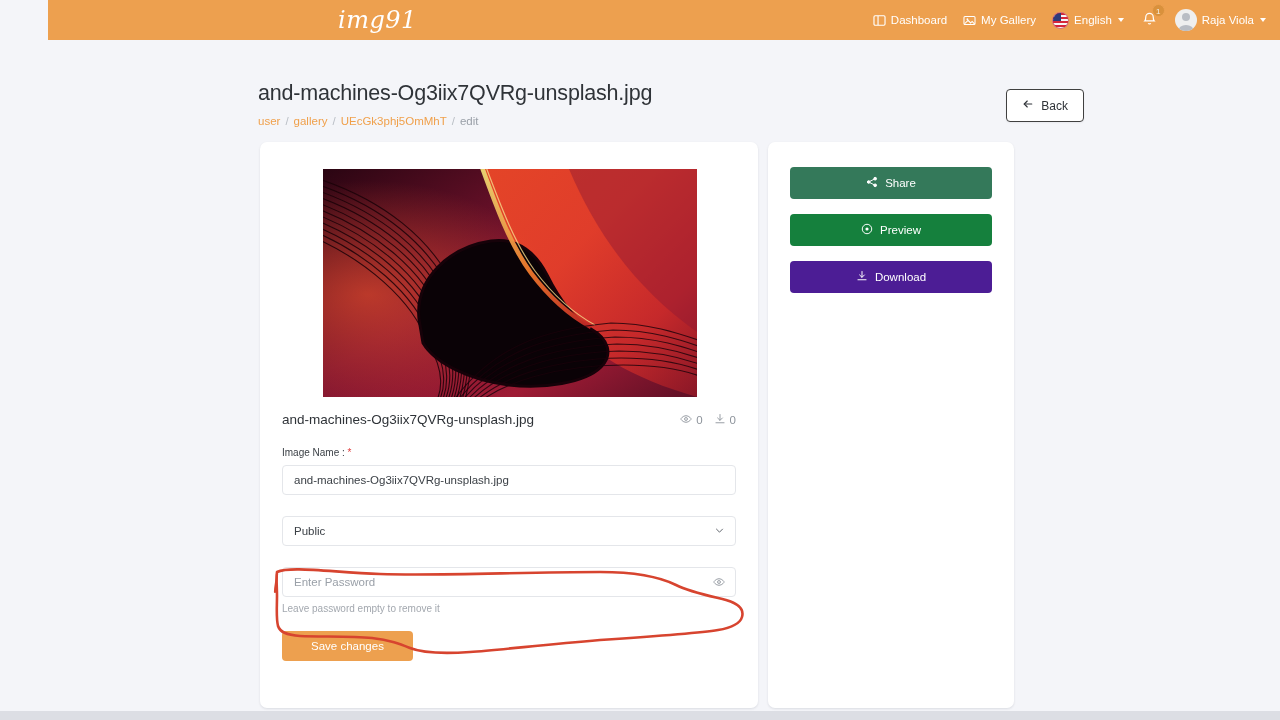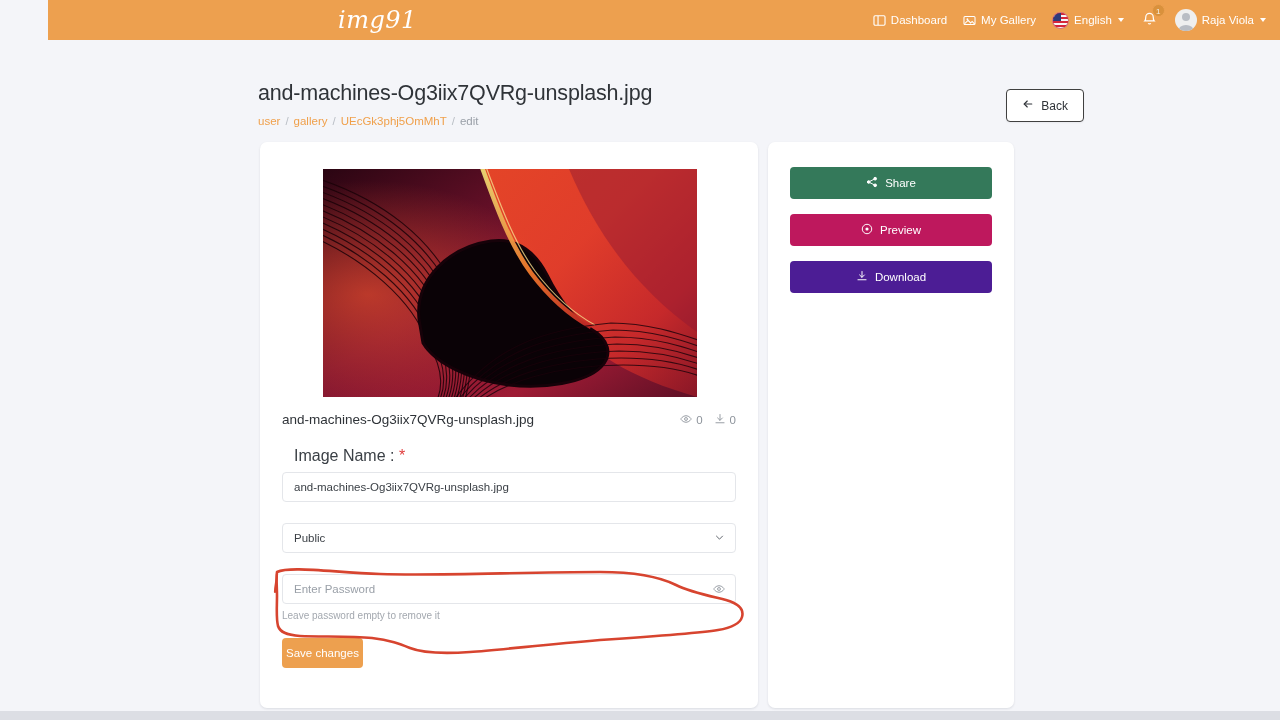--- a/index.html
+++ b/index.html
@@ -204,25 +204,24 @@
     align-items: center;
     gap: 11px;
     color: #8d939b;
     font-size: 11.5px;
   }
   .stat { display: flex; align-items: center; gap: 4px; }
 
   
   .form { position: absolute; left: 22px; right: 22px; top: 305px; }
   .f-label {
-    font-size: 16px;
+    font-size: 10px;
     color: #3b4046;
     margin-bottom: 7px;
     display: block;
-    margin-left: 12px;
   }
   .req { color: #e03c3c; }
   .f-input,
   .f-select {
     width: 100%;
     height: 30px;
     border: 1px solid #e4e6ea;
     border-radius: 4px;
     background: #ffffff;
     font-size: 11.5px;
@@ -255,21 +254,21 @@
     font-size: 10px;
     color: #a3a8af;
   }
   .save-btn {
     margin-top: 17px;
     background: #eda04f;
     border: none;
     border-radius: 4px;
     color: #ffffff;
     font-size: 11.5px;
-    padding: 9px 4px;
+    padding: 9px 29px;
     cursor: pointer;
     font-family: "Liberation Sans", sans-serif;
   }
 
   
   .actions {
     position: absolute;
     left: 22px; right: 22px; top: 25px;
     display: flex;
     flex-direction: column;
@@ -533,21 +532,21 @@
           <circle cx="12.2" cy="3.6" r="1.8" fill="#ffffff"></circle>
           <circle cx="12.2" cy="12.4" r="1.8" fill="#ffffff"></circle>
           <circle cx="3.6" cy="8" r="1.8" fill="#ffffff"></circle>
           <line x1="5.2" y1="7.1" x2="10.7" y2="4.4"></line>
           <line x1="5.2" y1="8.9" x2="10.7" y2="11.6"></line>
         </svg>
       </span>
       <span>Share</span>
     </button>
 
-    <button class="act-btn" style="background:#be185d">
+    <button class="act-btn" style="background:#15803d">
       <span>
         <svg width="12" height="12" viewBox="0 0 16 16" fill="none" stroke="#ffffff" stroke-width="1.3">
           <circle cx="8" cy="8" r="6.3"></circle>
           <circle cx="8" cy="8" r="2.1" fill="#ffffff" stroke="none"></circle>
         </svg>
       </span>
       <span>Preview</span>
     </button>
 
     <button class="act-btn" style="background:#4c1d95">

